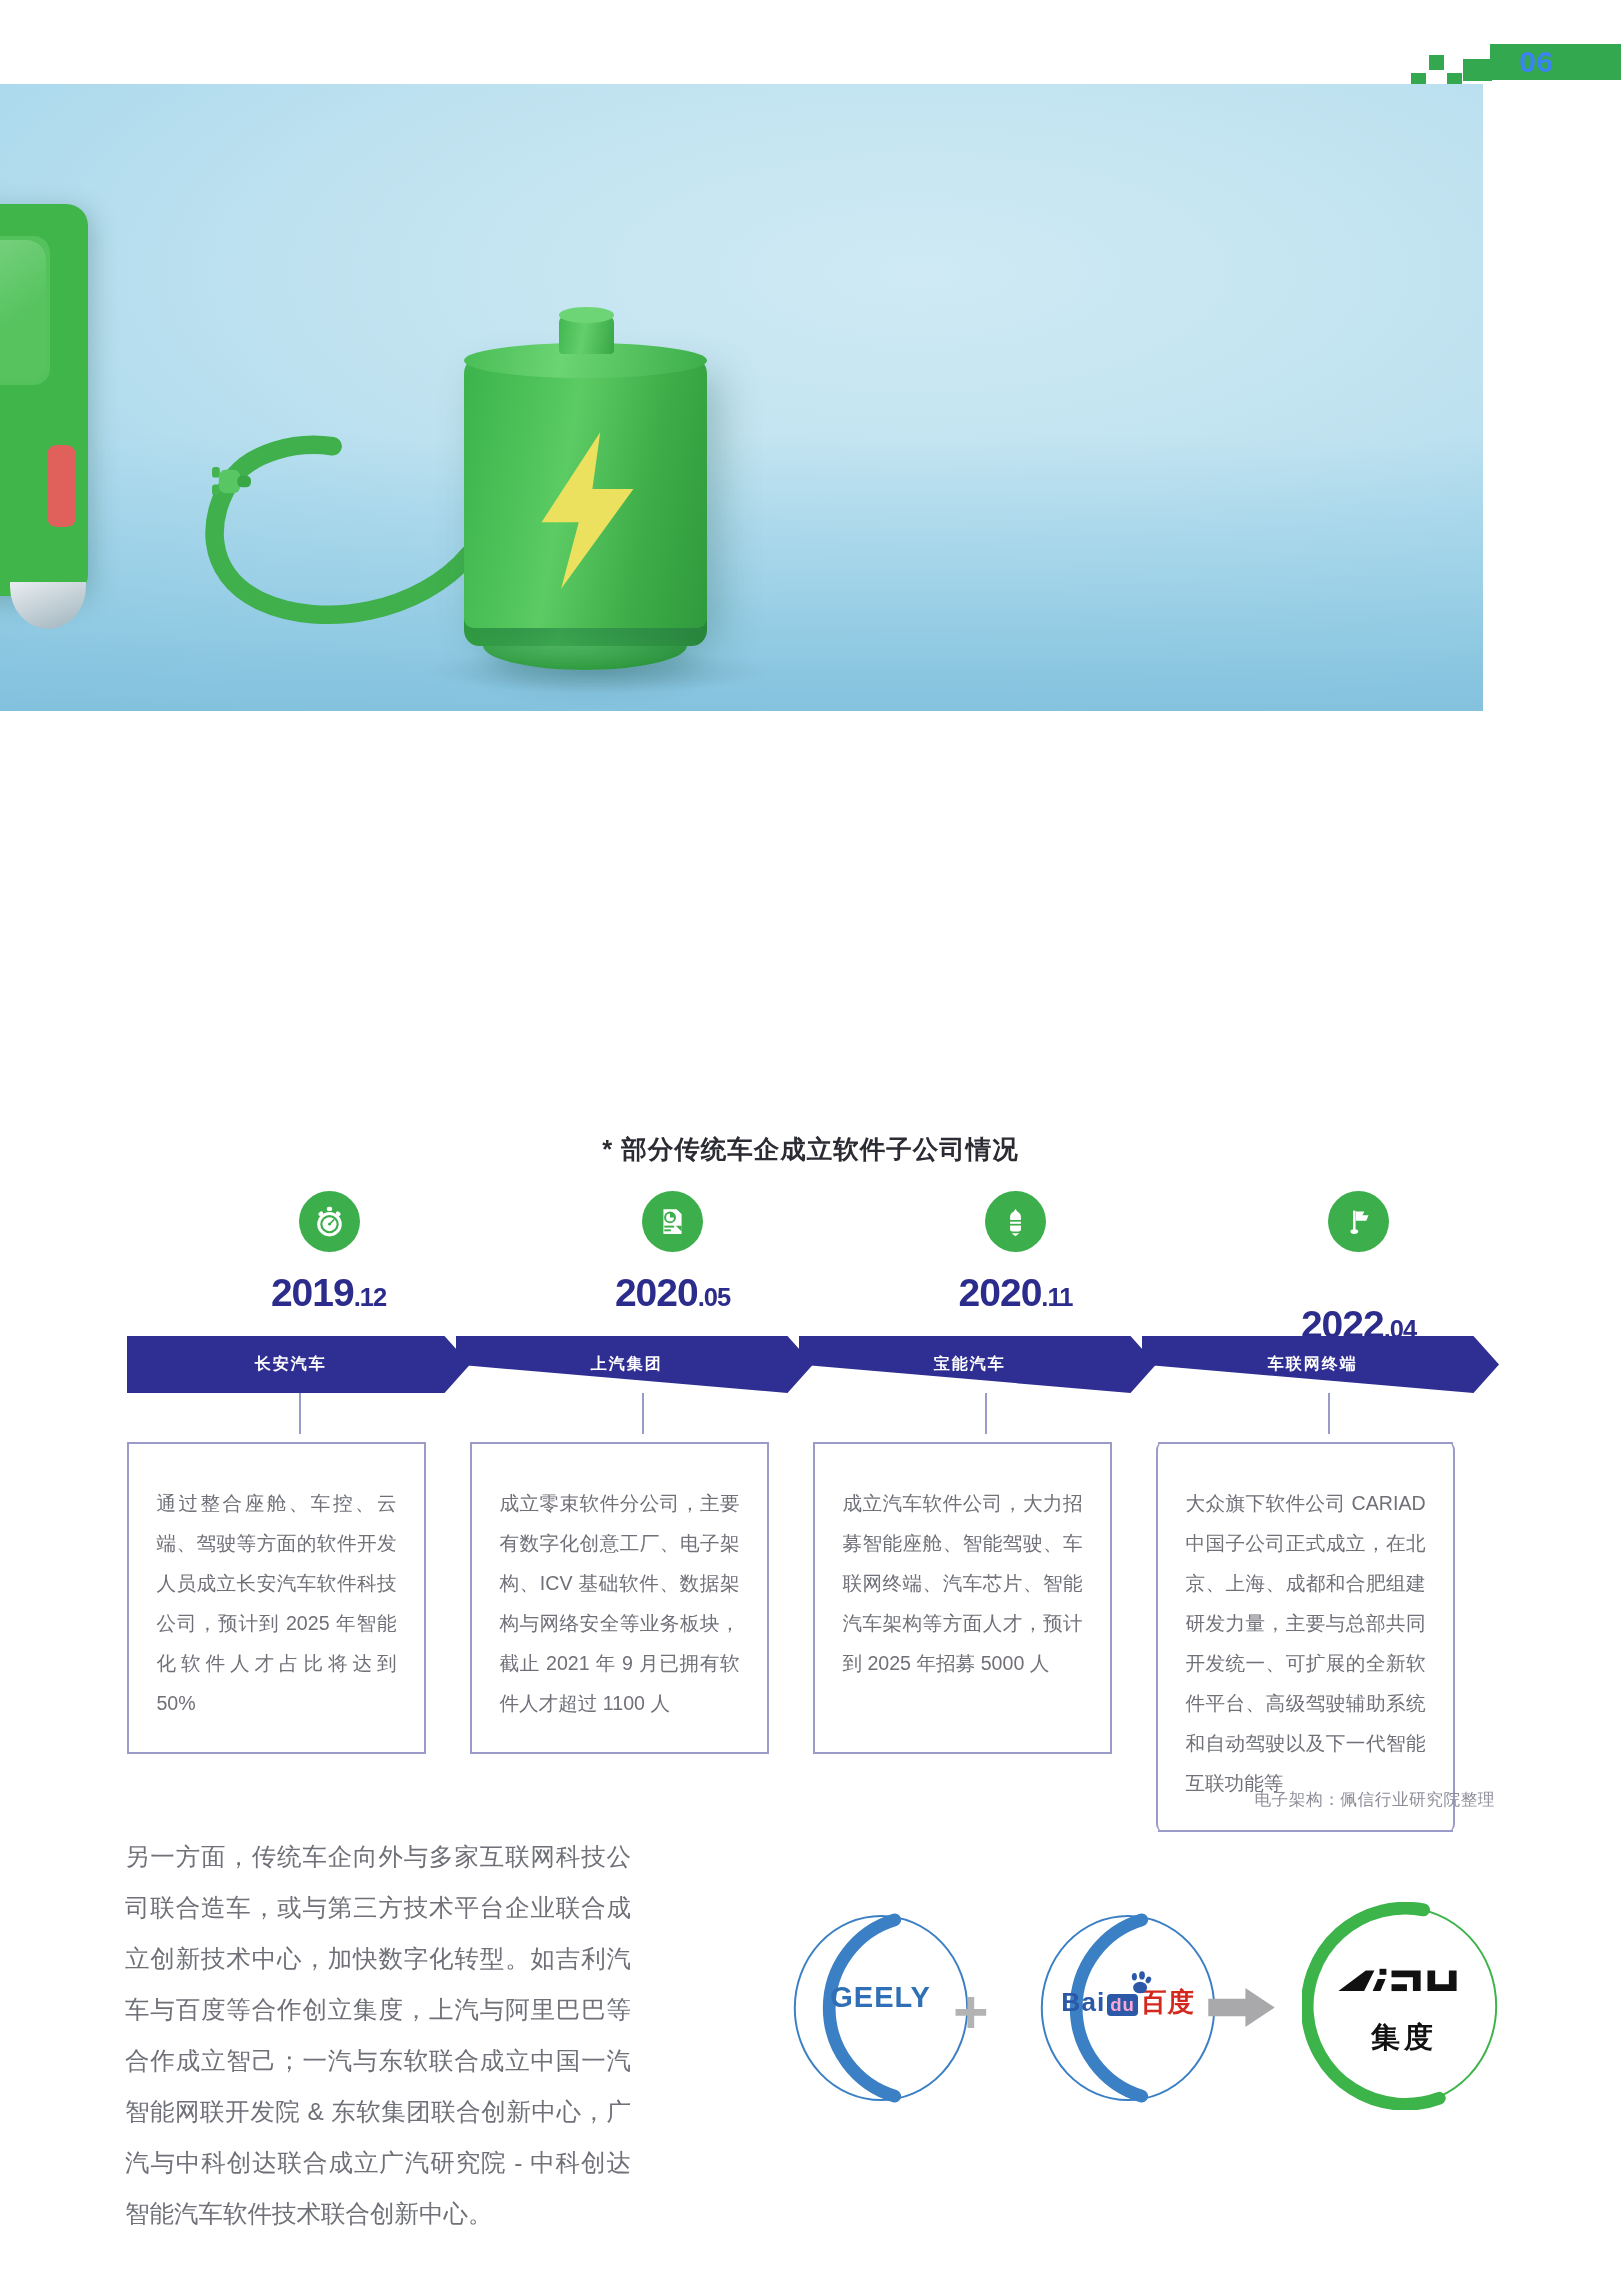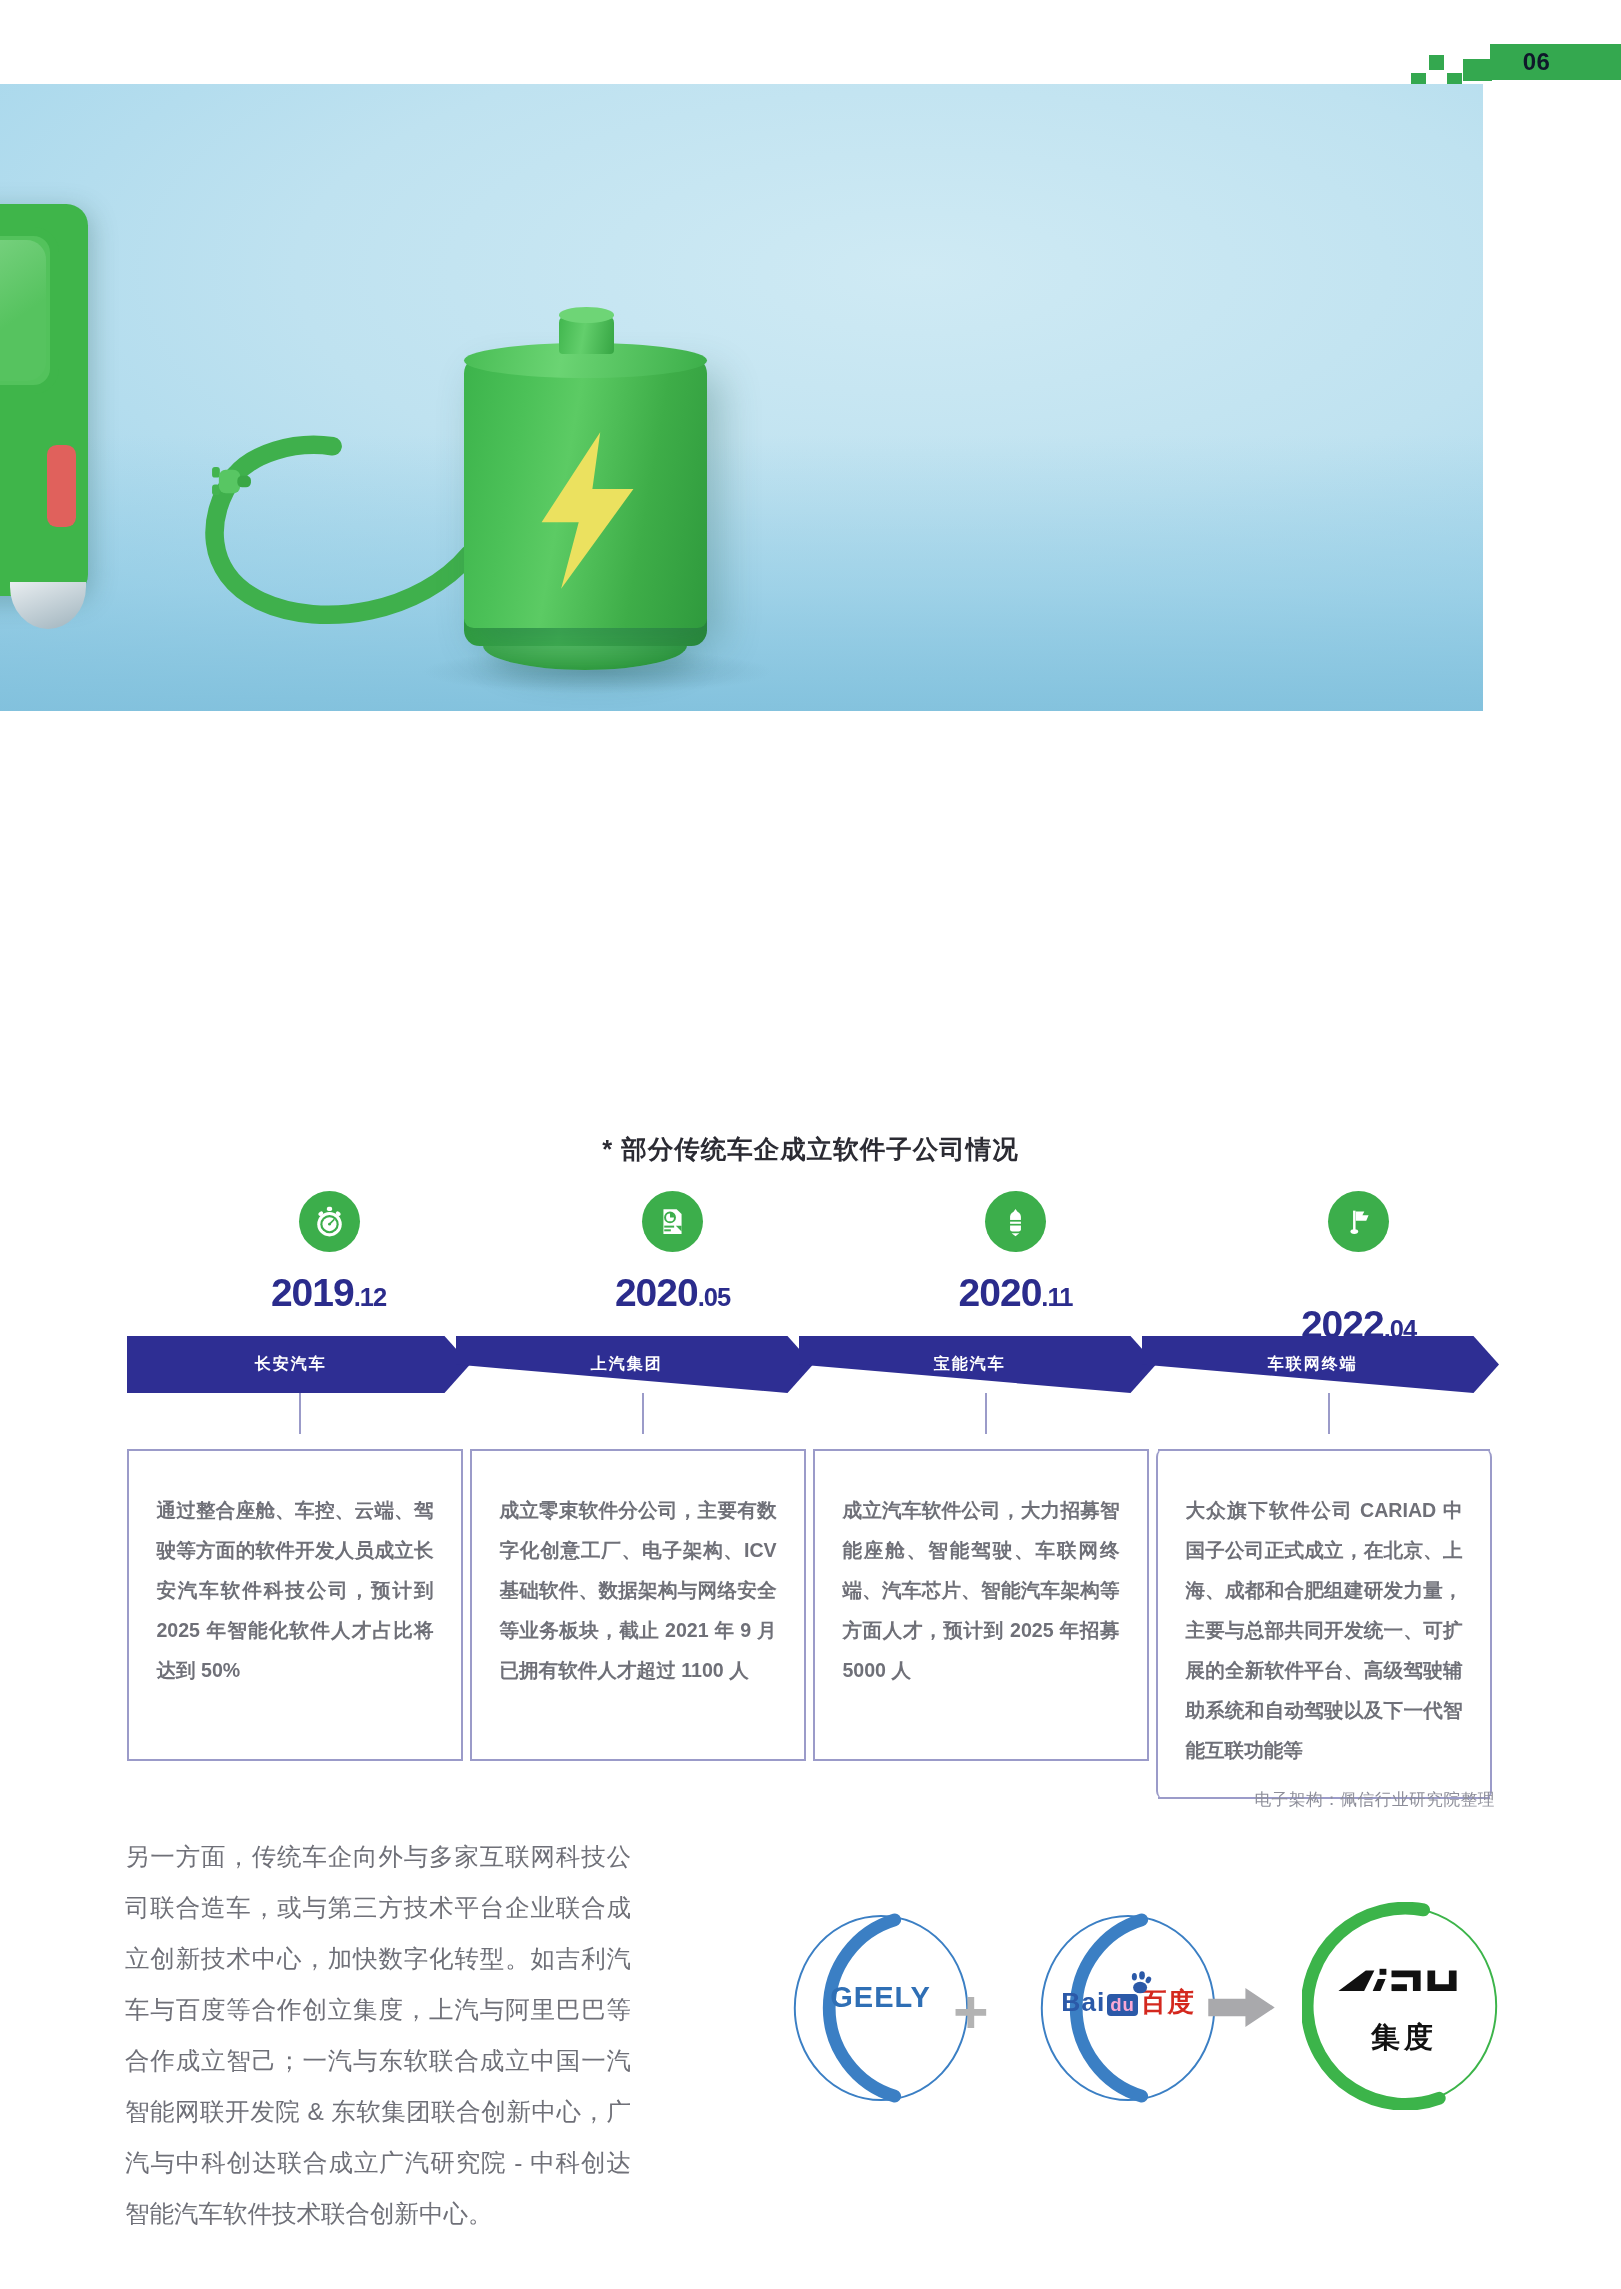--- a/index.html
+++ b/index.html
@@ -16,21 +16,21 @@
   .pagenum-bar {
     position:absolute; top:44px; left:1490px; width:131px; height:36px;
     background:#34a84f;
   }
   .pagenum-notch {
     position:absolute; top:59px; left:1463px; width:29px; height:21.6px;
     background:#34a84f;
   }
   .pagenum-text {
     position:absolute; top:44px; left:1490px; width:93px; height:28px;
-    color:#0f172a; font-size:24px; font-weight:700; line-height:36px;
+    color:#3b82f6; font-size:30px; font-weight:700; line-height:36px;
     text-align:center; letter-spacing:0.5px;
   }
   .sq { position:absolute; background:#34a84f; }
 
   
   .hero {
     position:absolute; left:0px; top:84px; width:1483px; height:627px;
     overflow:hidden;
     background: radial-gradient(ellipse 120% 110% at 62% 30%, #cfeaf4 0%, #bfe2f0 35%, #a9d8ec 62%, #93cbe4 85%, #84c2de 100%);
   }
@@ -139,25 +139,24 @@
   .chev.mid, .chev.last {
     clip-path: polygon(0 0, calc(100% - 25.5px) 0, 100% 50%, calc(100% - 25.5px) 100%, 0 50%, 0 0);
   }
   .chev.first {
     clip-path: polygon(0 0, calc(100% - 25.5px) 0, 100% 50%, calc(100% - 25.5px) 100%, 0 100%);
   }
   .chev span { transform: translateX(-7.8px); }
 
   .note-wrap { position:absolute; left:0; top:243px; width:1372px; height:353px; }
   .note {
-    position:absolute; top:15px; width:336px;
+    position:absolute; top:8px; width:299px;
     border-left:2px solid #9b9bc9; border-right:2px solid #9b9bc9;
     padding:41px 27.4px 29px 27.4px;
     min-height:312px;
-    font-weight:bold;
   }
   .note-top {
     position:absolute; top:0; left:0; width:100%; height:2px; background:#9b9bc9;
   }
   .note-bottom{
     position:absolute; bottom:0; left:0; width:100%; height:2px; background:#9b9bc9;
   }
   .note p {
     color:#6f7078; font-size:19.6px; line-height:40px; text-align:justify;
     text-align-last:left;

